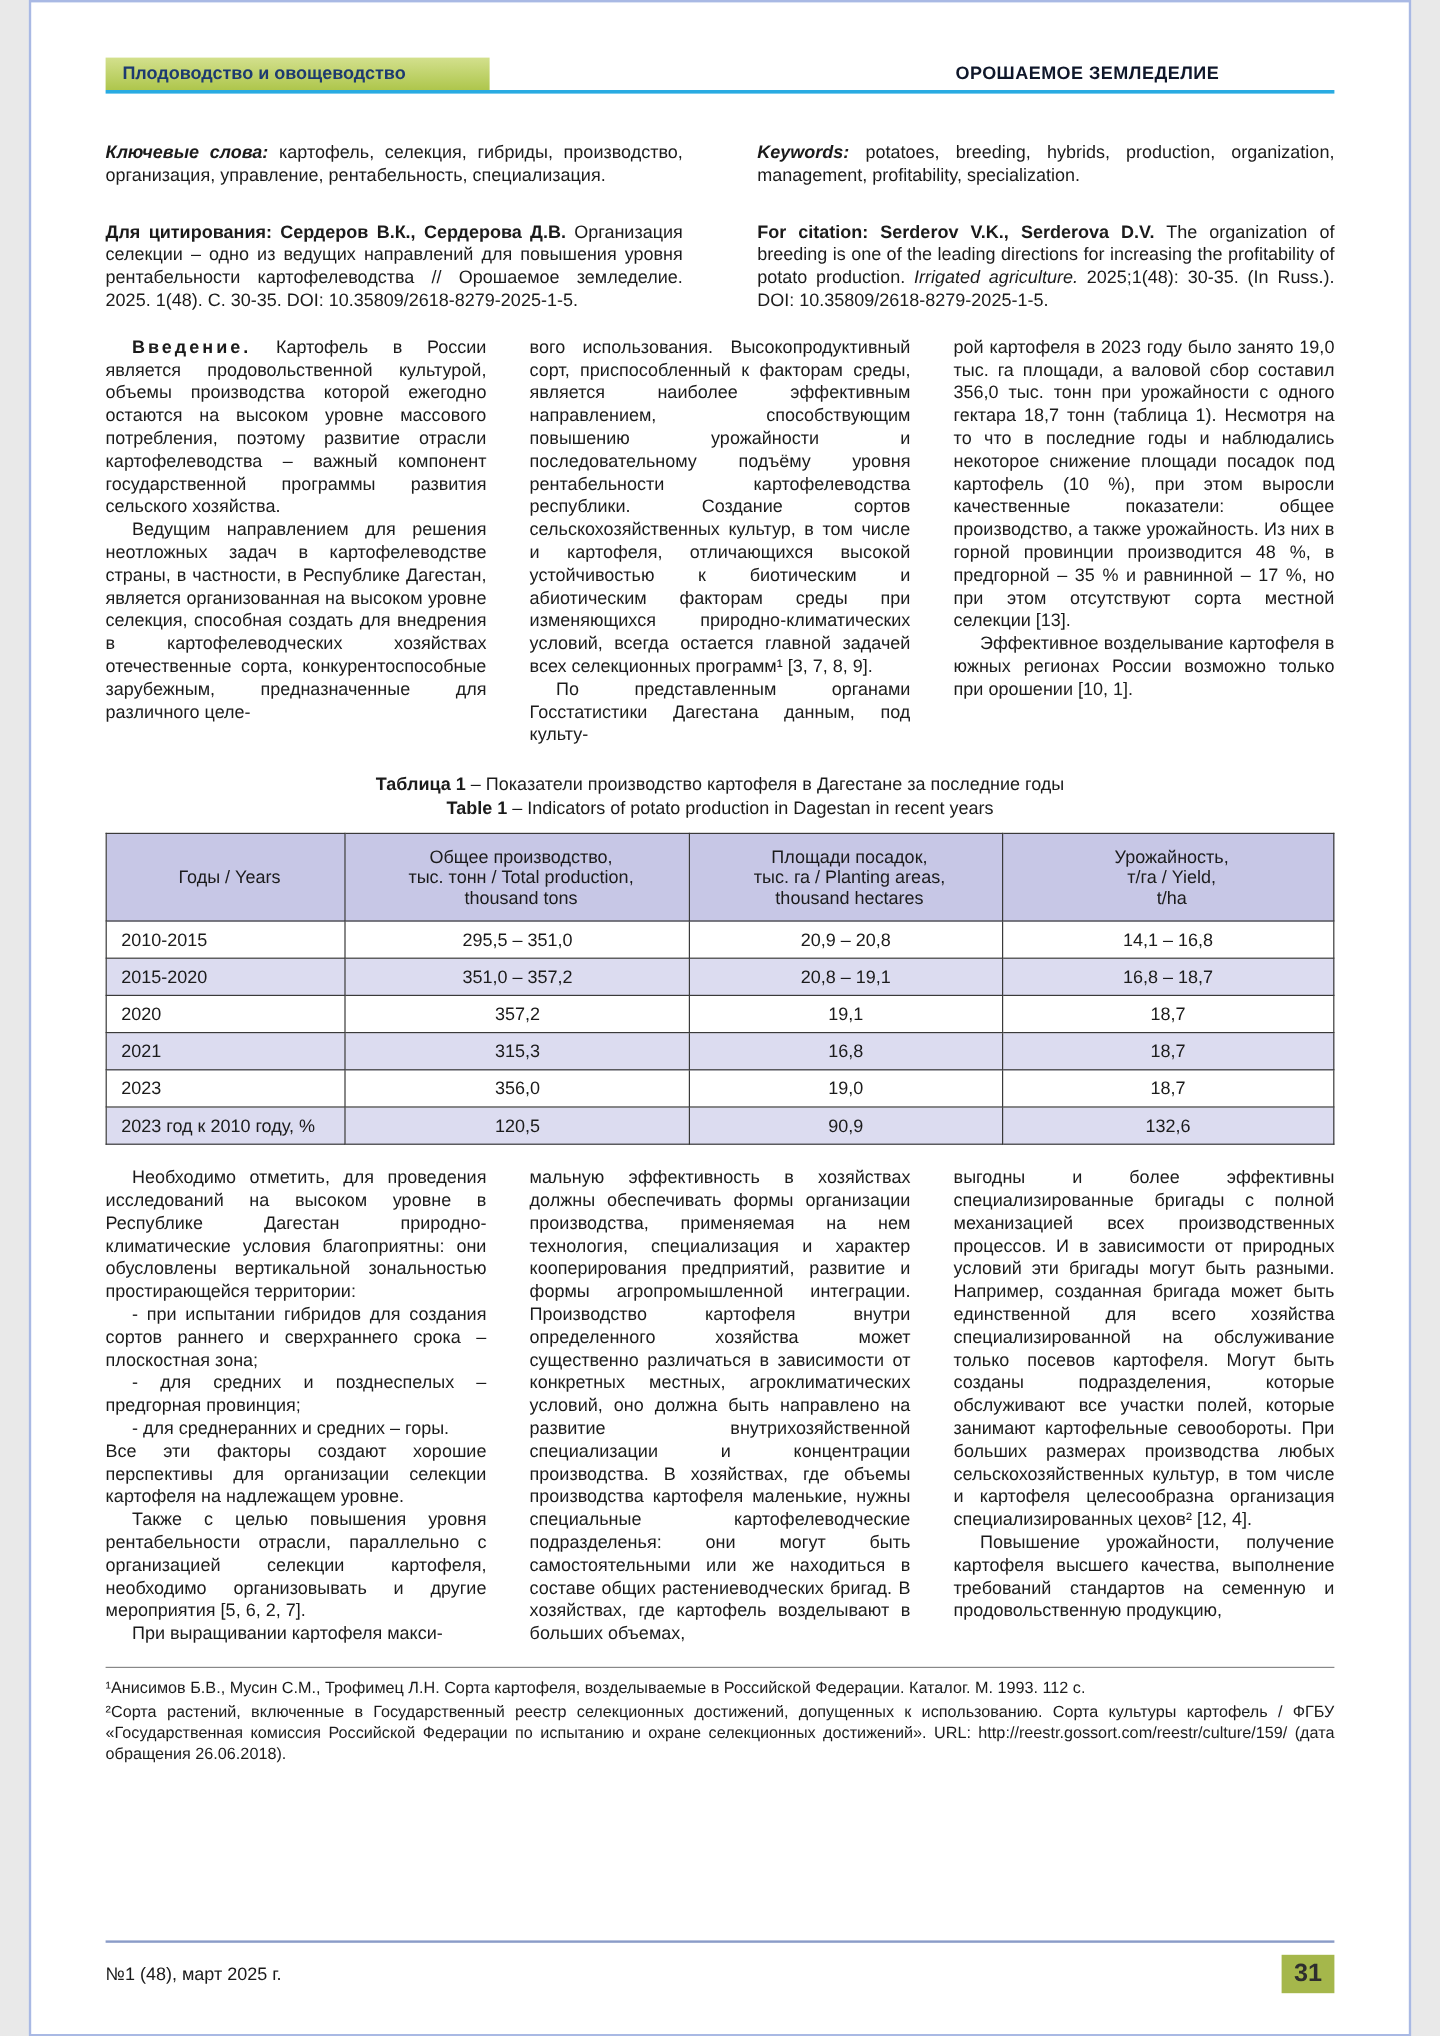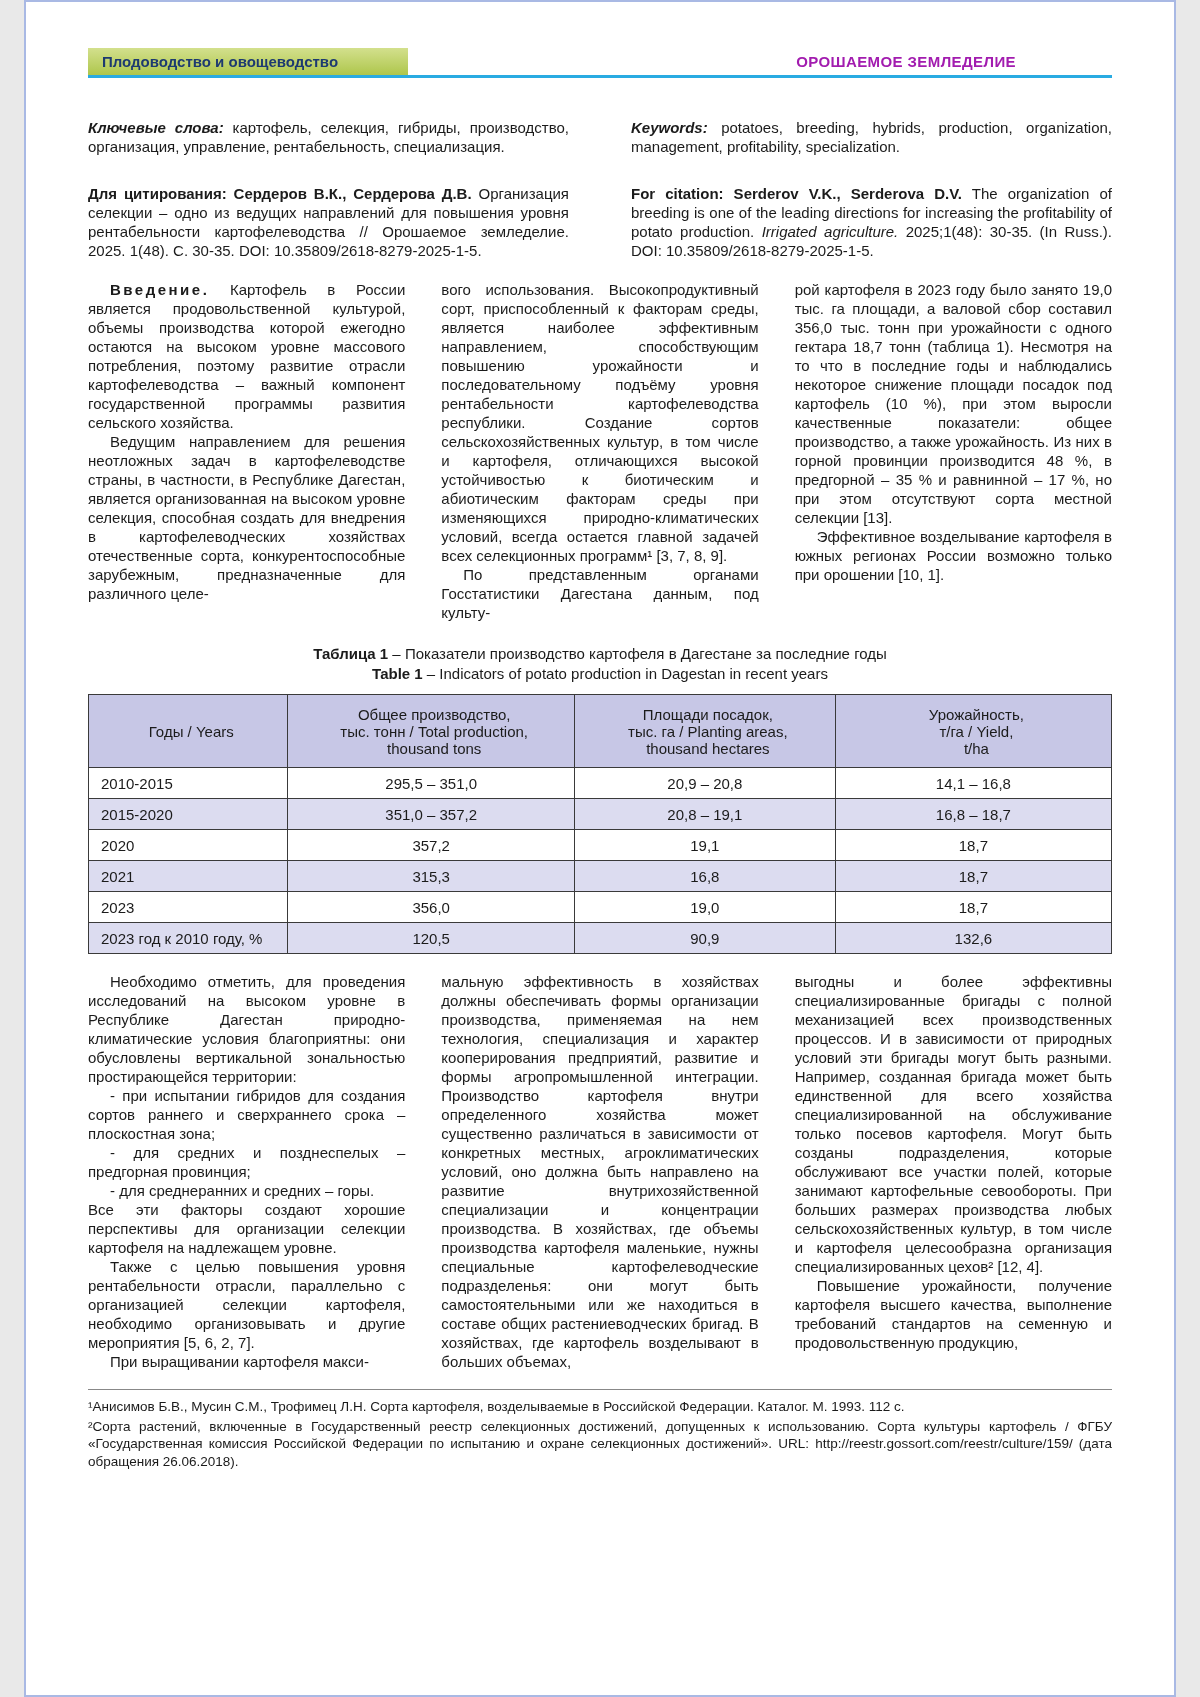--- a/index.html
+++ b/index.html
@@ -19,21 +19,21 @@
   .page-header{
     display:flex;justify-content:space-between;align-items:flex-end;
     border-bottom:3px solid #29abe2;
   }
   .rubric{
     background:linear-gradient(180deg,#d3e08d 0%,#aec64c 100%);
     color:#1d3a70;font-weight:bold;font-size:15px;
     padding:5px 70px 5px 14px;
   }
   .journal-name{
-    color:#a21caf;font-weight:bold;font-size:15px;letter-spacing:.4px;
+    color:#0f172a;font-weight:bold;font-size:15px;letter-spacing:.4px;
     padding-bottom:5px;margin-right:96px;
   }
   
   p{margin:0;}
   .two-col{display:grid;grid-template-columns:1fr 1fr;column-gap:62px;font-size:15px;line-height:19px;text-align:justify;}
   .kw{margin-top:40px;}
   .cite{margin-top:28px;}
   .bi{font-weight:bold;font-style:italic;}
   .three-col{display:grid;grid-template-columns:1fr 1fr 1fr;column-gap:36px;font-size:15px;line-height:19px;text-align:justify;}
   .intro{margin-top:20px;}
@@ -194,14 +194,18 @@
       <p>выгодны и более эффективны специализированные бригады с полной механизацией всех производственных процессов. И в зависимости от природных условий эти бригады могут быть разными. Например, созданная бригада может быть единственной для всего хозяйства специализированной на обслуживание только посевов картофеля. Могут быть созданы подразделения, которые обслуживают все участки полей, которые занимают картофельные севообороты. При больших размерах производства любых сельскохозяйственных культур, в том числе и картофеля целесообразна организация специализированных цехов² [12, 4].</p>
       <p class="indent">Повышение урожайности, получение картофеля высшего качества, выполнение требований стандартов на семенную и продовольственную продукцию,</p>
     </div>
   </div>
 
   <div class="footnotes">
     <p>¹Анисимов Б.В., Мусин С.М., Трофимец Л.Н. Сорта картофеля, возделываемые в Российской Федерации. Каталог. М. 1993. 112 с.</p>
     <p>²Сорта растений, включенные в Государственный реестр селекционных достижений, допущенных к использованию. Сорта культуры картофель / ФГБУ «Государственная комиссия Российской Федерации по испытанию и охране селекционных достижений». URL: http://reestr.gossort.com/reestr/culture/159/ (дата обращения 26.06.2018).</p>
   </div>
 
+  <div class="page-footer">
+    <span>№1 (48), март 2025 г.</span>
+    <span class="page-num">31</span>
+  </div>
 
 </div>
 
 </body></html>

